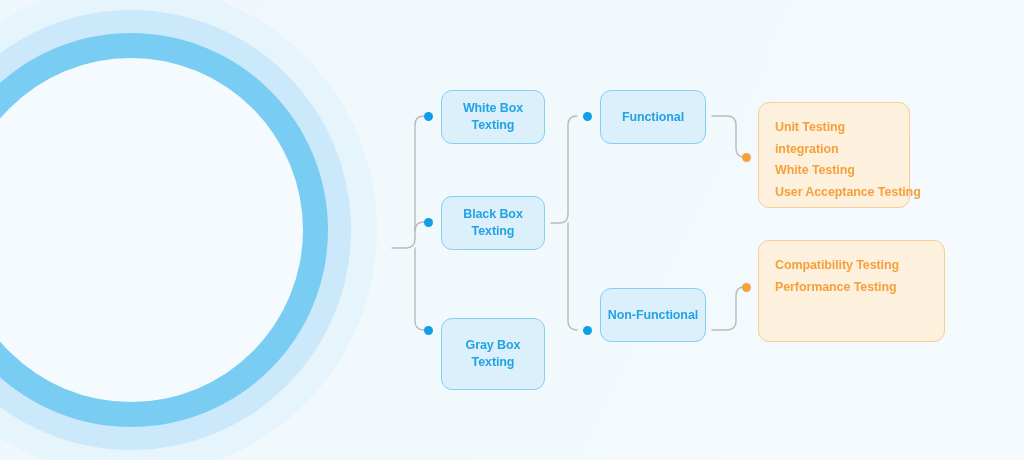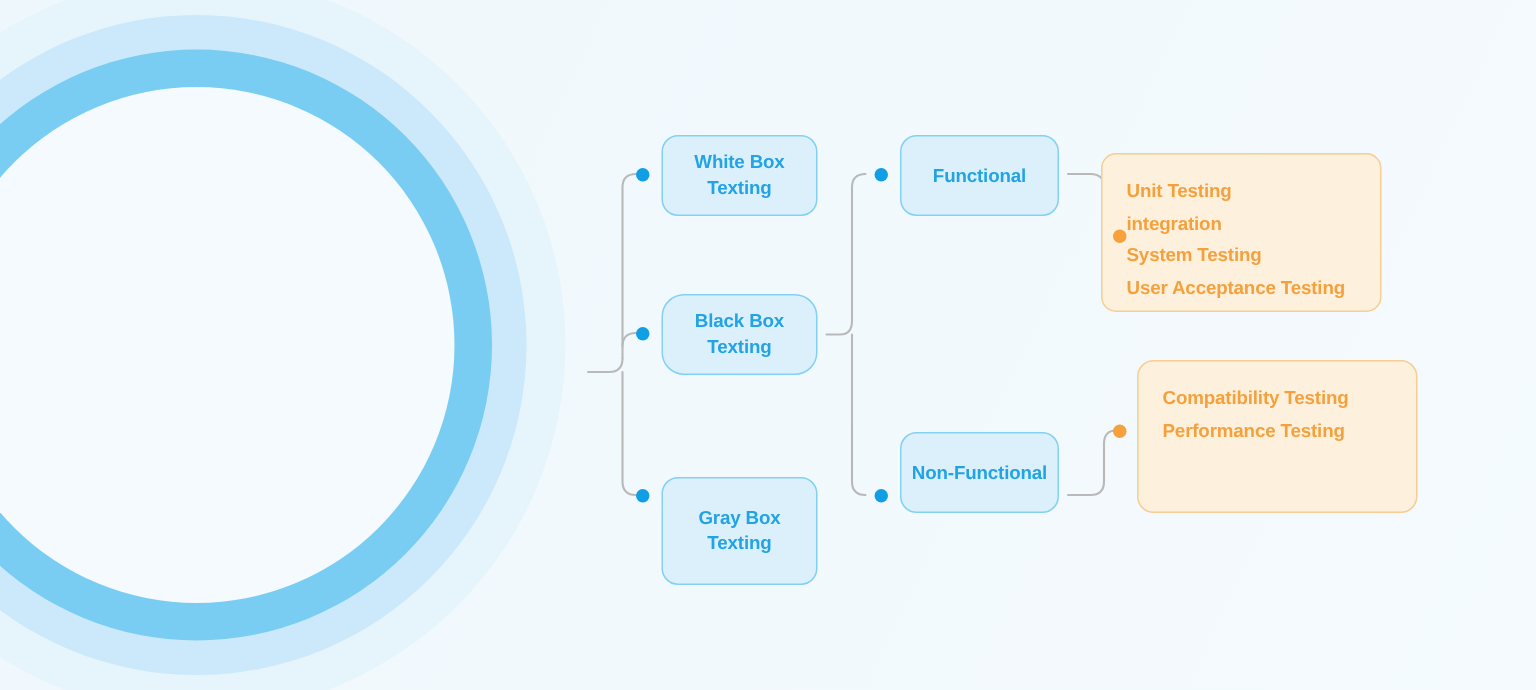--- a/index.html
+++ b/index.html
@@ -103,25 +103,25 @@
     line-height: 21.5px;
     letter-spacing: -0.1px;
     display: block;
     padding: 14px 0 0 16px;
     text-align: left;
   }
   .node-orange .ln { display: block; white-space: nowrap; }
 
   
   #node-white-box    { left: 441px; top:  90px; width: 104px; height: 54px; }
-  #node-black-box    { left: 441px; top: 196px; width: 104px; height: 54px; border-radius: 15px; }
+  #node-black-box    { left: 441px; top: 196px; width: 104px; height: 54px; }
   #node-gray-box     { left: 441px; top: 318px; width: 104px; height: 72px; }
   #node-functional   { left: 600px; top:  90px; width: 106px; height: 54px; }
   #node-nonfunctional{ left: 600px; top: 288px; width: 106px; height: 54px; }
-  #node-functional-list     { left: 734px; top: 102px; width: 187px; height: 106px; border-radius: 10px; }
+  #node-functional-list     { left: 758px; top: 102px; width: 152px; height: 106px; }
   #node-nonfunctional-list  { left: 758px; top: 240px; width: 187px; height: 102px;
                               }
 
   
   .dot {
     position: absolute;
     width: 9px; height: 9px;
     border-radius: 50%;
     z-index: 4;
   }
@@ -189,21 +189,21 @@
     <span>Functional</span>
   </div>
 
   <div class="node node-blue" id="node-nonfunctional">
     <span>Non-Functional</span>
   </div>
 
   <div class="node node-orange" id="node-functional-list">
     <span class="ln">Unit Testing</span>
     <span class="ln">integration</span>
-    <span class="ln">System Testing</span>
+    <span class="ln">White Testing</span>
     <span class="ln">User Acceptance Testing</span>
   </div>
 
   <div class="node node-orange" id="node-nonfunctional-list">
     <span class="ln">Compatibility Testing</span>
     <span class="ln">Performance Testing</span>
   </div>
 
   <div class="dot dot-blue" id="dot-white-box"></div>
   <div class="dot dot-blue" id="dot-black-box"></div>

